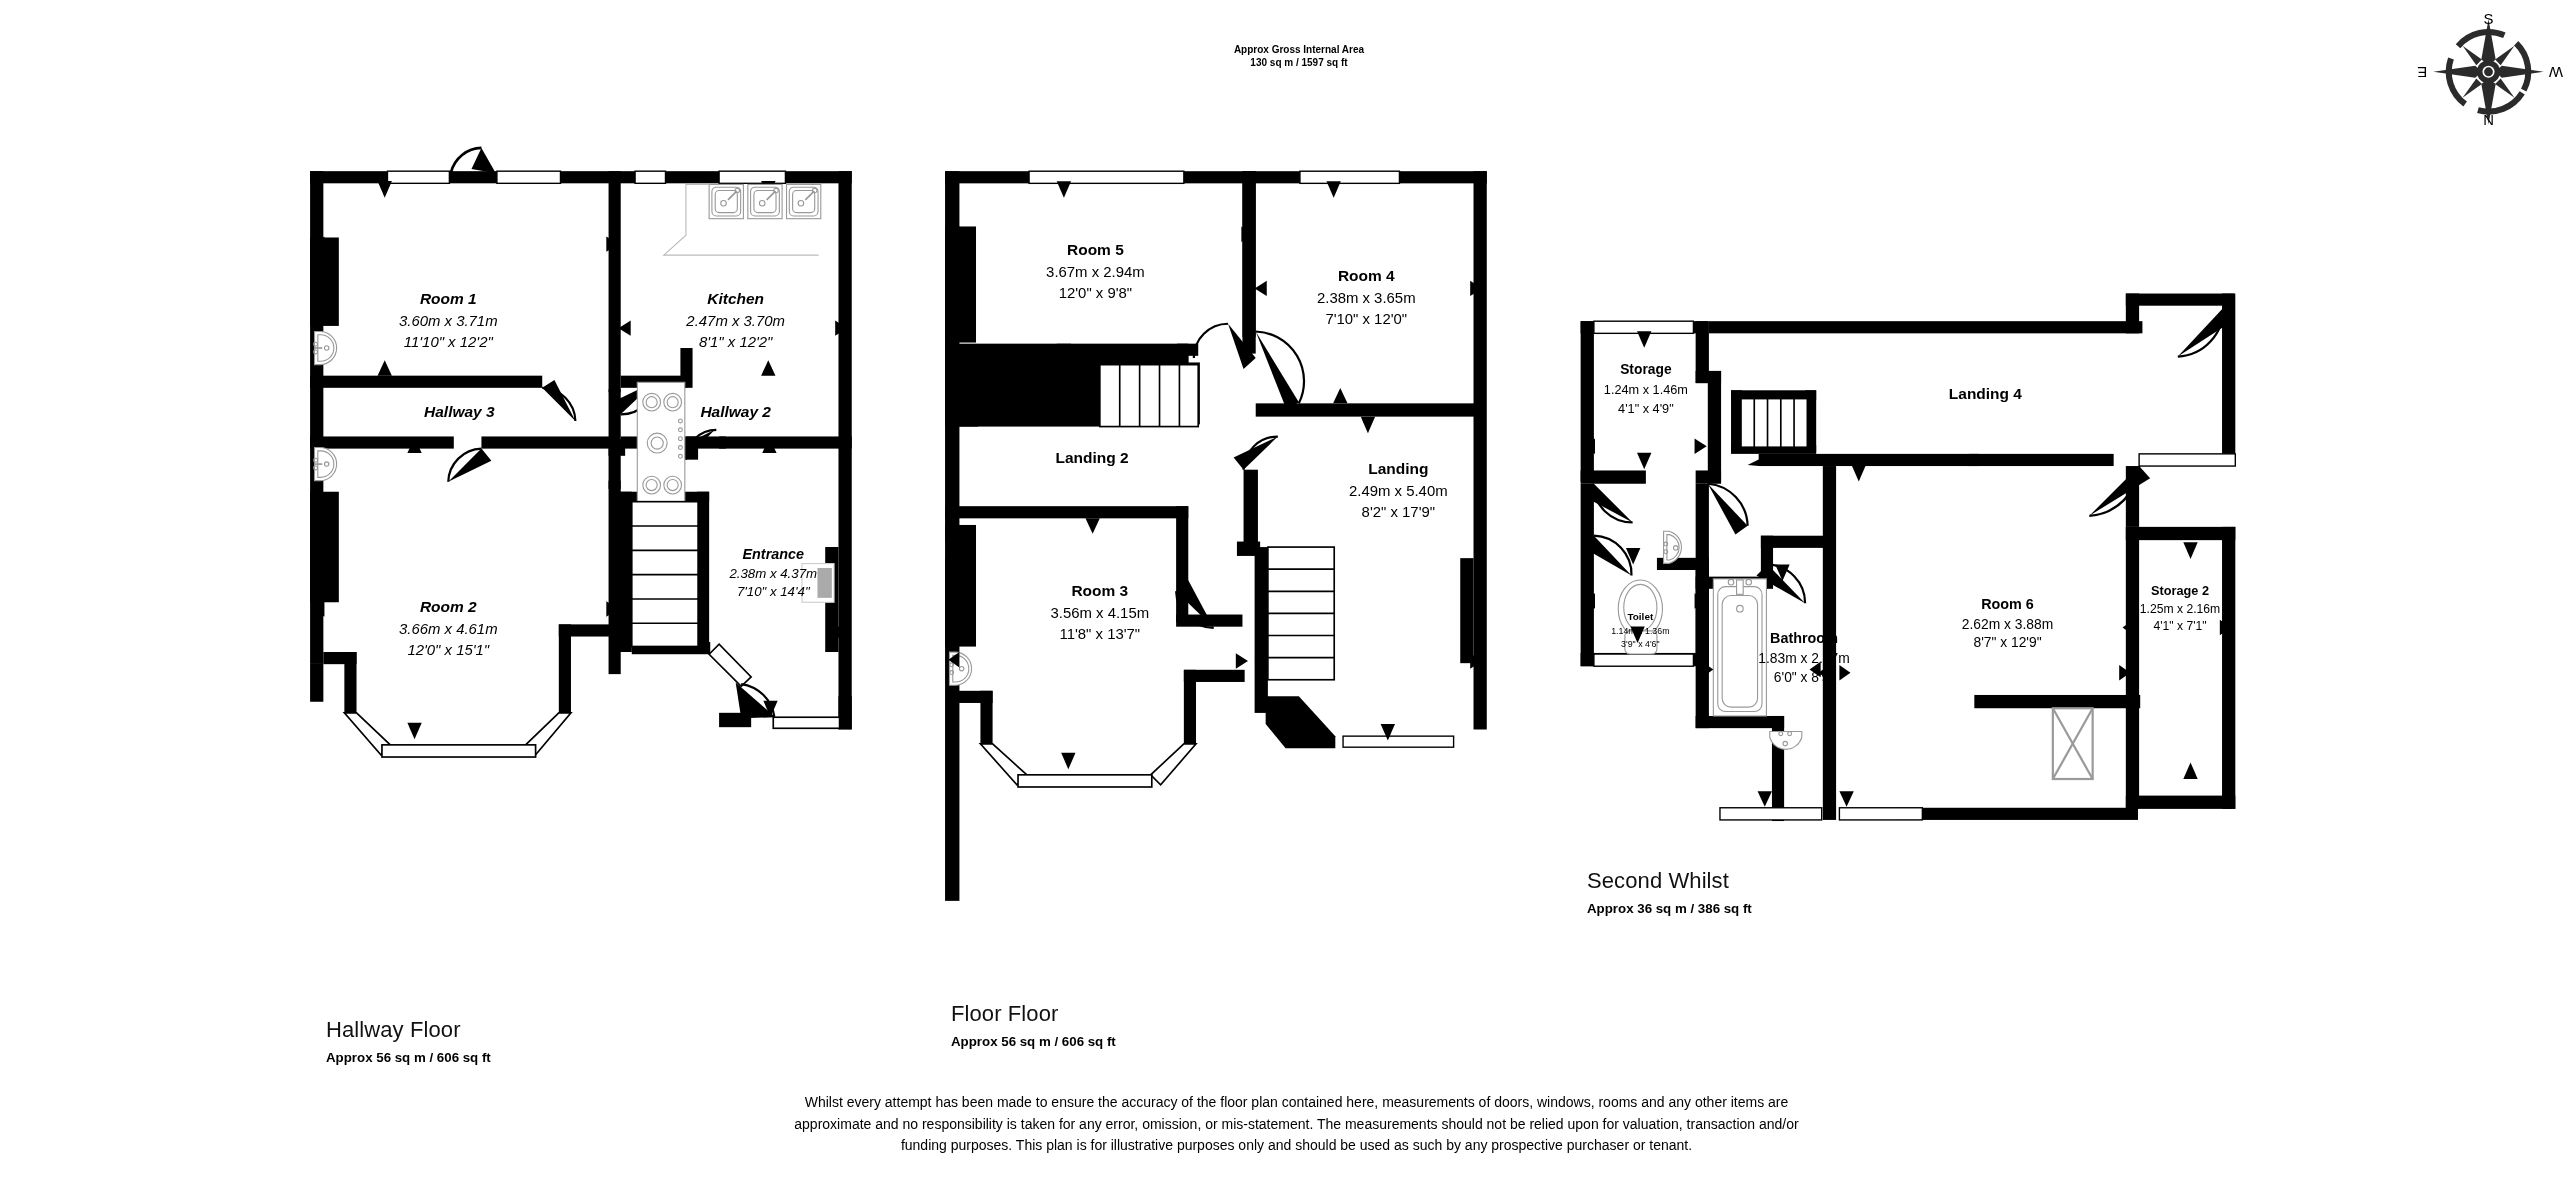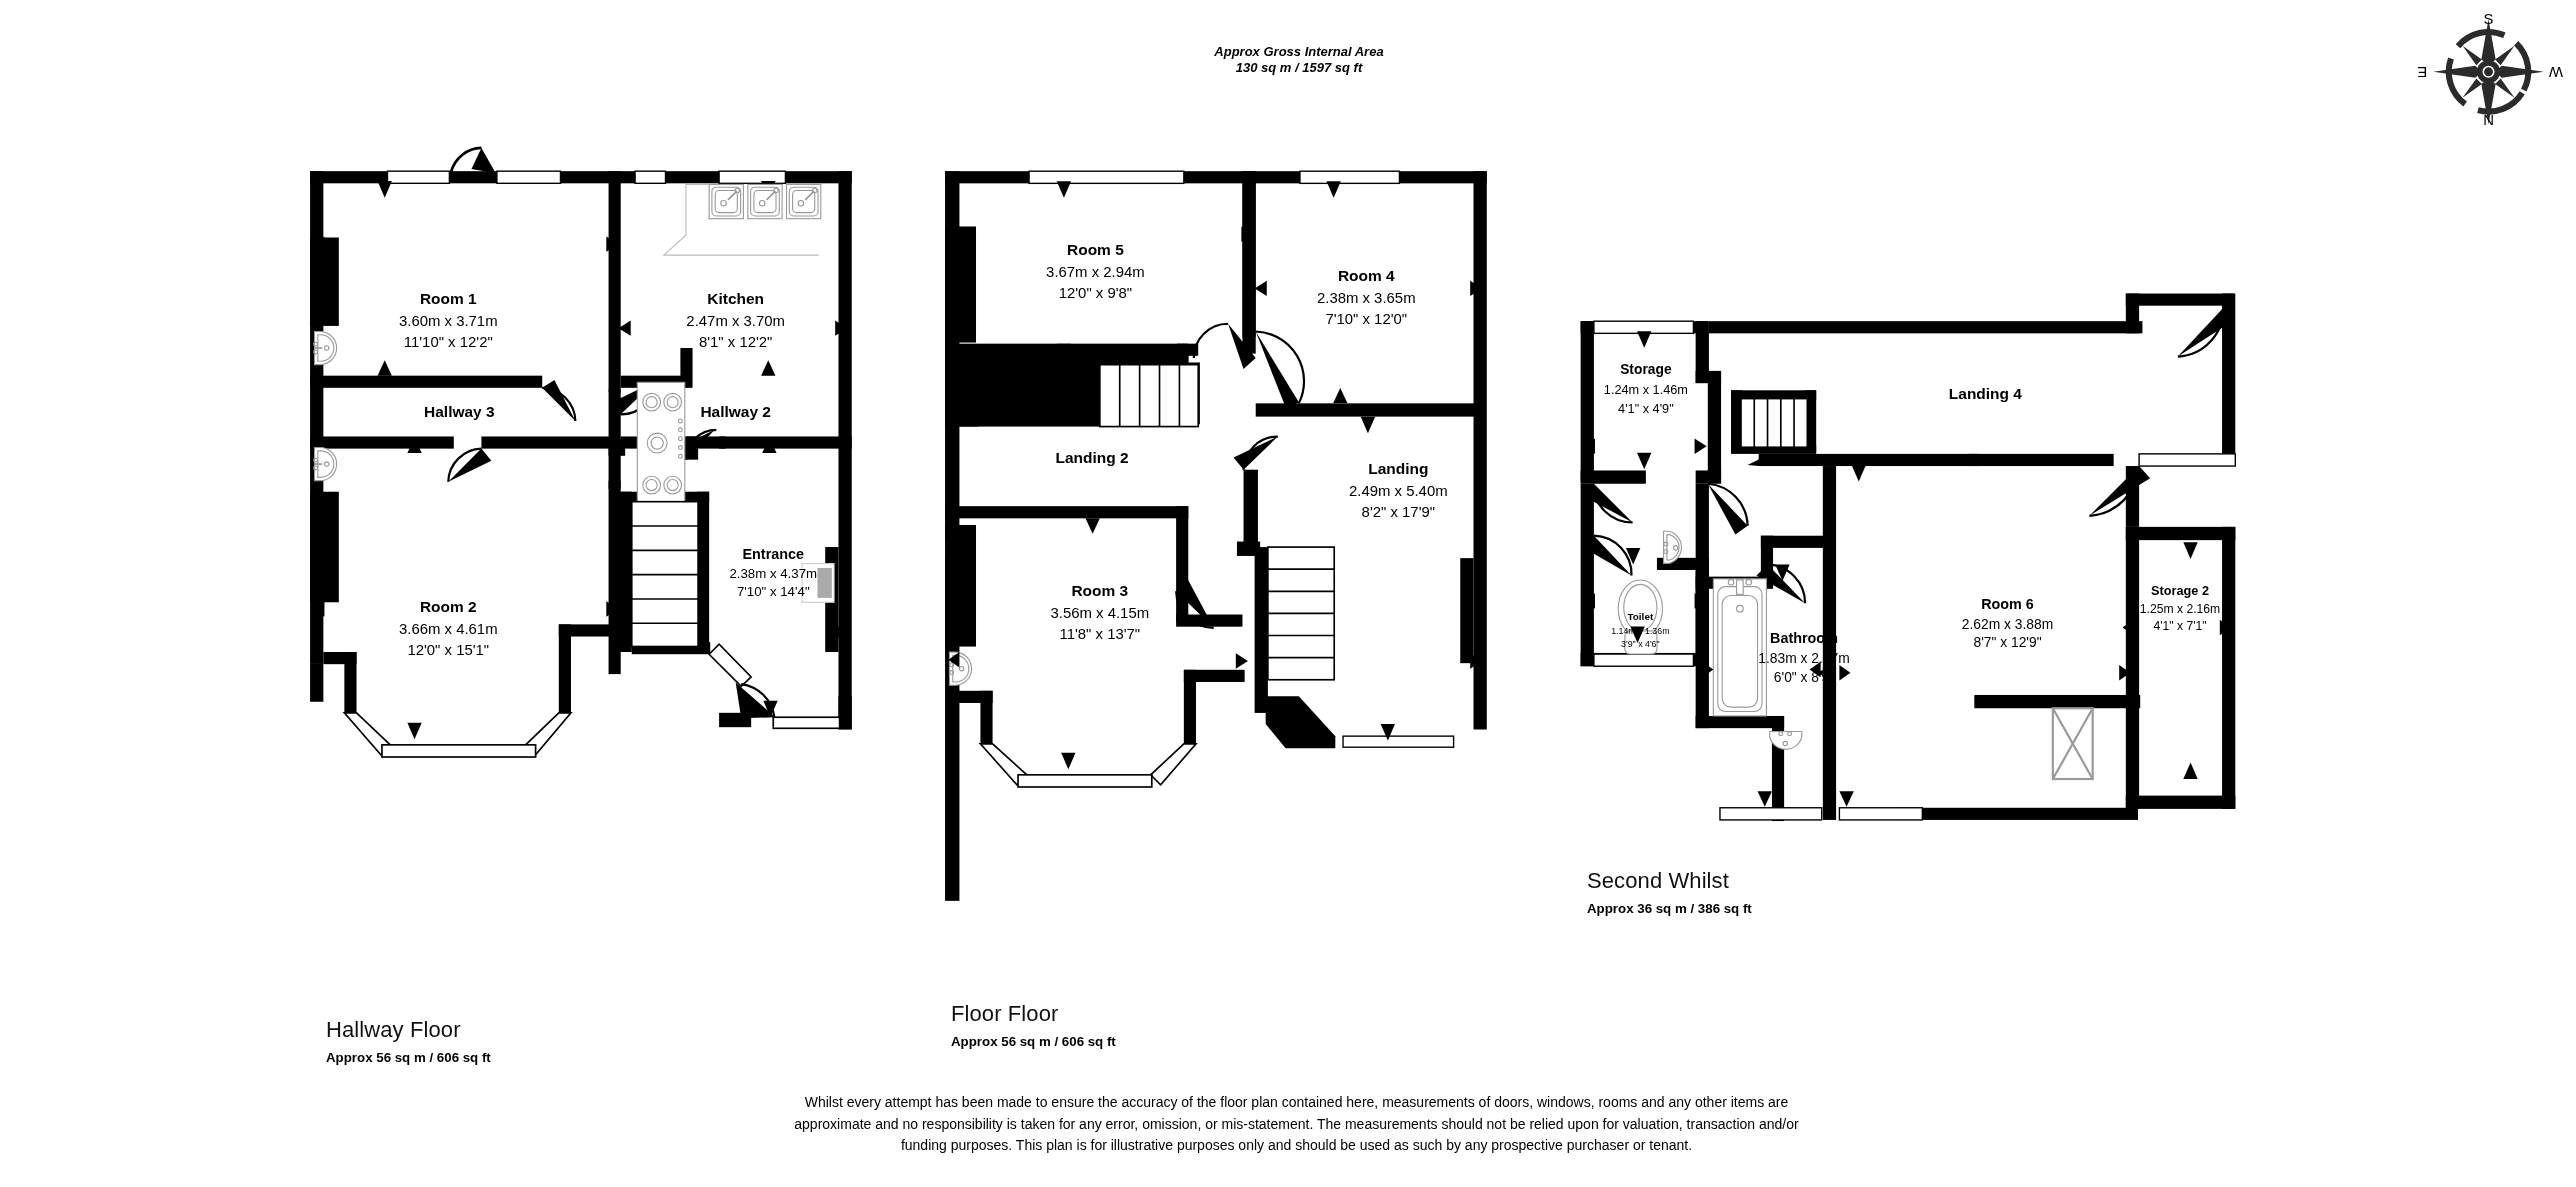--- a/index.html
+++ b/index.html
@@ -20,21 +20,21 @@
   .floor-caption .area{font-size:13.3px;font-weight:bold;color:#000;margin-top:6.6px;text-align:center;}
   .disclaimer{
     position:absolute;text-align:center;font-size:14px;line-height:1.55;
     color:#000;font-family:"Liberation Sans", sans-serif;
   }
   .compass{position:absolute;}
 </style>
 </head>
 <body>
 
-<div class="hdr" style="left:1078px;top:44px;width:442px;font-size:13px;font-style:italic;">
+<div class="hdr" style="left:1078px;top:44px;width:442px;font-size:10px;">
   <div>Approx Gross Internal Area</div>
   <div>130 sq m / 1597 sq ft</div>
 </div>
 
 <div class="compass" style="left:2411px;top:11px;width:155px;height:116px;">
   <svg width="155" height="116" viewBox="0 0 280 210">
     <g transform="translate(140,110)">
       <circle r="72" fill="none" stroke="#2b2b2b" stroke-width="11" stroke-dasharray="92 26" transform="rotate(32)"></circle>
 
       <g fill="#2b2b2b">
@@ -51,21 +51,21 @@
       <circle r="11" fill="#ffffff"></circle>
       <circle r="8" fill="#2b2b2b"></circle>
     </g>
     <text x="140" y="24" text-anchor="middle" font-size="27" fill="#2b2b2b">S</text>
     <text x="140" y="207" text-anchor="middle" font-size="27" fill="#2b2b2b" transform="rotate(180 140 198)">N</text>
     <text x="20" y="120" text-anchor="middle" font-size="27" fill="#2b2b2b" transform="rotate(180 20 111)">E</text>
     <text x="262" y="120" text-anchor="middle" font-size="27" fill="#2b2b2b" transform="rotate(180 262 111)">W</text>
   </svg>
 </div>
 
-<div class="plan" style="left:299px;top:138px;">
+<div class="plan" style="left:299px;top:138px;font-style:italic;">
 <svg width="597" height="818" viewBox="0 0 1080 1480">
   <defs>
     <g id="gf-sink">
       <rect x="0" y="0" width="62" height="62" fill="#fff" stroke="#999" stroke-width="2"></rect>
       <rect x="5" y="5" width="52" height="52" rx="8" fill="#fff" stroke="#999" stroke-width="2"></rect>
       <rect x="11" y="11" width="40" height="40" rx="7" fill="#fff" stroke="#999" stroke-width="2"></rect>
       <circle cx="26" cy="34" r="5" fill="none" stroke="#999" stroke-width="2"></circle>
       <line x1="34" y1="28" x2="50" y2="12" stroke="#999" stroke-width="3"></line>
       <circle cx="51" cy="11" r="4" fill="none" stroke="#999" stroke-width="2"></circle>
     </g>

